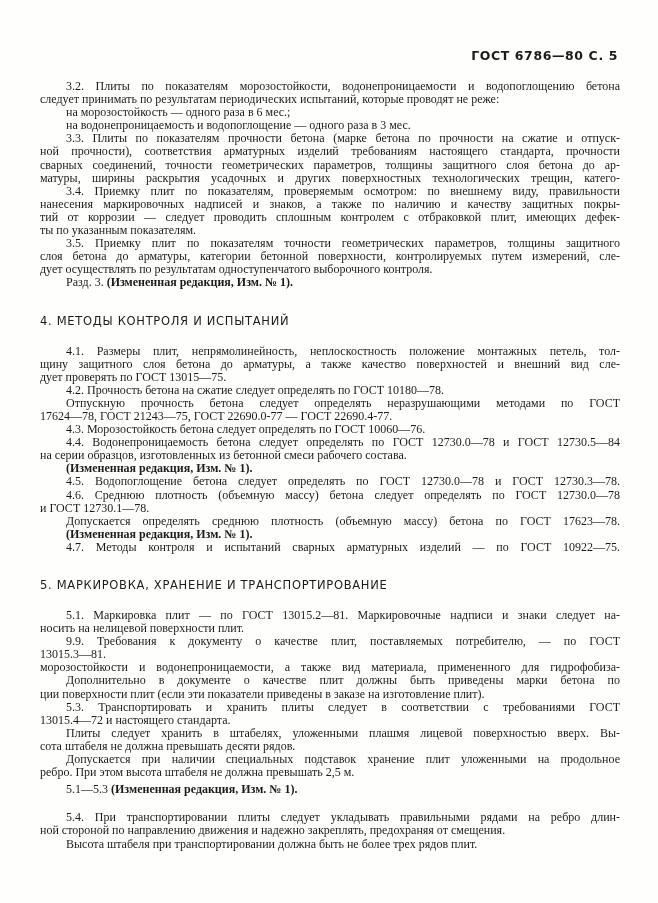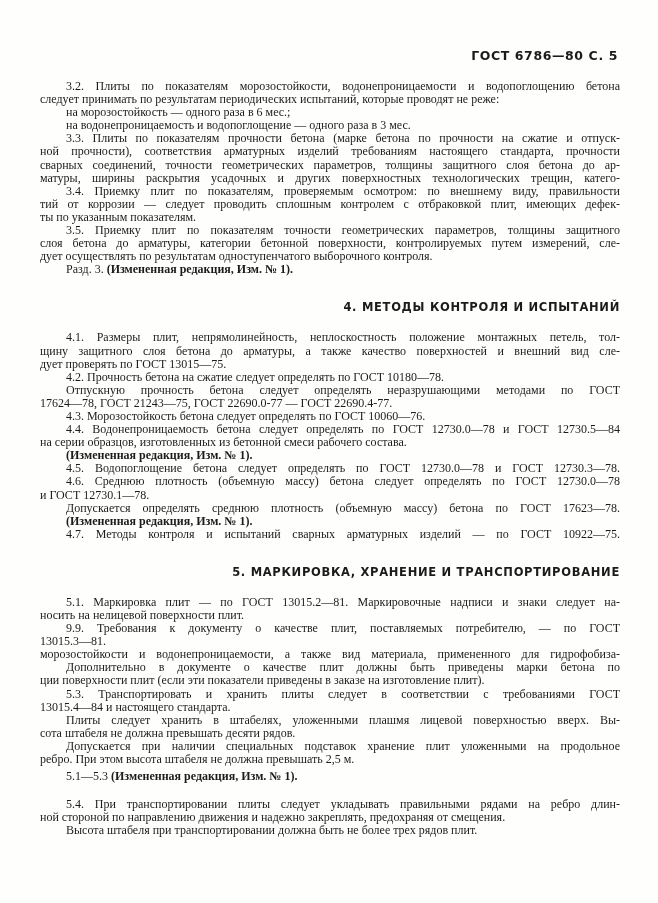--- a/index.html
+++ b/index.html
@@ -43,43 +43,44 @@
     text-align-last: justify;
   }
   .line.indent {
     text-indent: 26px;
   }
   .line .bold {
     font-weight: bold;
   }
   .heading {
     font-family: "DejaVu Sans", "Liberation Sans", sans-serif;
-    font-weight: bold;
+    font-weight: normal;
     font-size: 11.5px;
     line-height: 14px;
     letter-spacing: 0.7px;
-    text-align: right;
+    text-align: left;
     margin: 24px 0 17px 0;
   }
 </style>
 </head>
 <body>
 
 <div class="page">
   <div class="running-header">ГОСТ 6786—80 С. 5</div>
   <div class="doc-body">
       <div class="line indent justify"><span>3.2. Плиты по показателям морозостойкости, водонепроницаемости и водопоглощению бетона</span></div>
       <div class="line"><span>следует принимать по результатам периодических испытаний, которые проводят не реже:</span></div>
       <div class="line indent"><span>на морозостойкость — одного раза в 6 мес.;</span></div>
       <div class="line indent"><span>на водонепроницаемость и водопоглощение — одного раза в 3 мес.</span></div>
       <div class="line indent justify"><span>3.3. Плиты по показателям прочности бетона (марке бетона по прочности на сжатие и отпуск-</span></div>
       <div class="line justify"><span>ной прочности), соответствия арматурных изделий требованиям настоящего стандарта, прочности</span></div>
       <div class="line justify"><span>сварных соединений, точности геометрических параметров, толщины защитного слоя бетона до ар-</span></div>
       <div class="line justify"><span>матуры, ширины раскрытия усадочных и других поверхностных технологических трещин, катего-</span></div>
       <div class="line indent justify"><span>3.4. Приемку плит по показателям, проверяемым осмотром: по внешнему виду, правильности</span></div>
+      <div class="line justify"><span>нанесения маркировочных надписей и знаков, а также по наличию и качеству защитных покры-</span></div>
       <div class="line justify"><span>тий от коррозии — следует проводить сплошным контролем с отбраковкой плит, имеющих дефек-</span></div>
       <div class="line"><span>ты по указанным показателям.</span></div>
       <div class="line indent justify"><span>3.5. Приемку плит по показателям точности геометрических параметров, толщины защитного</span></div>
       <div class="line justify"><span>слоя бетона до арматуры, категории бетонной поверхности, контролируемых путем измерений, сле-</span></div>
       <div class="line"><span>дует осуществлять по результатам одноступенчатого выборочного контроля.</span></div>
       <div class="line indent"><span>Разд. 3. </span><span class="bold">(Измененная редакция, Изм. № 1).</span></div>
       <div class="heading">4. МЕТОДЫ КОНТРОЛЯ И ИСПЫТАНИЙ</div>
       <div class="line indent justify"><span>4.1. Размеры плит, непрямолинейность, неплоскостность положение монтажных петель, тол-</span></div>
       <div class="line justify"><span>щину защитного слоя бетона до арматуры, а также качество поверхностей и внешний вид сле-</span></div>
       <div class="line"><span>дует проверять по ГОСТ 13015—75.</span></div>
@@ -98,21 +99,21 @@
       <div class="line indent justify"><span>4.7. Методы контроля и испытаний сварных арматурных изделий — по ГОСТ 10922—75.</span></div>
       <div class="heading">5. МАРКИРОВКА, ХРАНЕНИЕ И ТРАНСПОРТИРОВАНИЕ</div>
       <div class="line indent justify"><span>5.1. Маркировка плит — по ГОСТ 13015.2—81. Маркировочные надписи и знаки следует на-</span></div>
       <div class="line"><span>носить на нелицевой поверхности плит.</span></div>
       <div class="line indent justify"><span>9.9. Требования к документу о качестве плит, поставляемых потребителю, — по ГОСТ</span></div>
       <div class="line"><span>13015.3—81.</span></div>
       <div class="line justify"><span>морозостойкости и водонепроницаемости, а также вид материала, примененного для гидрофобиза-</span></div>
       <div class="line indent justify"><span>Дополнительно в документе о качестве плит должны быть приведены марки бетона по</span></div>
       <div class="line"><span>ции поверхности плит (если эти показатели приведены в заказе на изготовление плит).</span></div>
       <div class="line indent justify"><span>5.3. Транспортировать и хранить плиты следует в соответствии с требованиями ГОСТ</span></div>
-      <div class="line"><span>13015.4—84 и настоящего стандарта.</span></div>
+      <div class="line"><span>13015.4—72 и настоящего стандарта.</span></div>
       <div class="line indent justify"><span>Плиты следует хранить в штабелях, уложенными плашмя лицевой поверхностью вверх. Вы-</span></div>
       <div class="line"><span>сота штабеля не должна превышать десяти рядов.</span></div>
       <div class="line indent justify"><span>Допускается при наличии специальных подставок хранение плит уложенными на продольное</span></div>
       <div class="line"><span>ребро. При этом высота штабеля не должна превышать 2,5 м.</span></div>
       <div class="line indent" style="margin-top: 4px;"><span>5.1—5.3 </span><span class="bold">(Измененная редакция, Изм. № 1).</span></div>
       <div class="line indent justify" style="margin-top: 15px;"><span>5.4. При транспортировании плиты следует укладывать правильными рядами на ребро длин-</span></div>
       <div class="line"><span>ной стороной по направлению движения и надежно закреплять, предохраняя от смещения.</span></div>
       <div class="line indent"><span>Высота штабеля при транспортировании должна быть не более трех рядов плит.</span></div>
     </div>
 </div>

